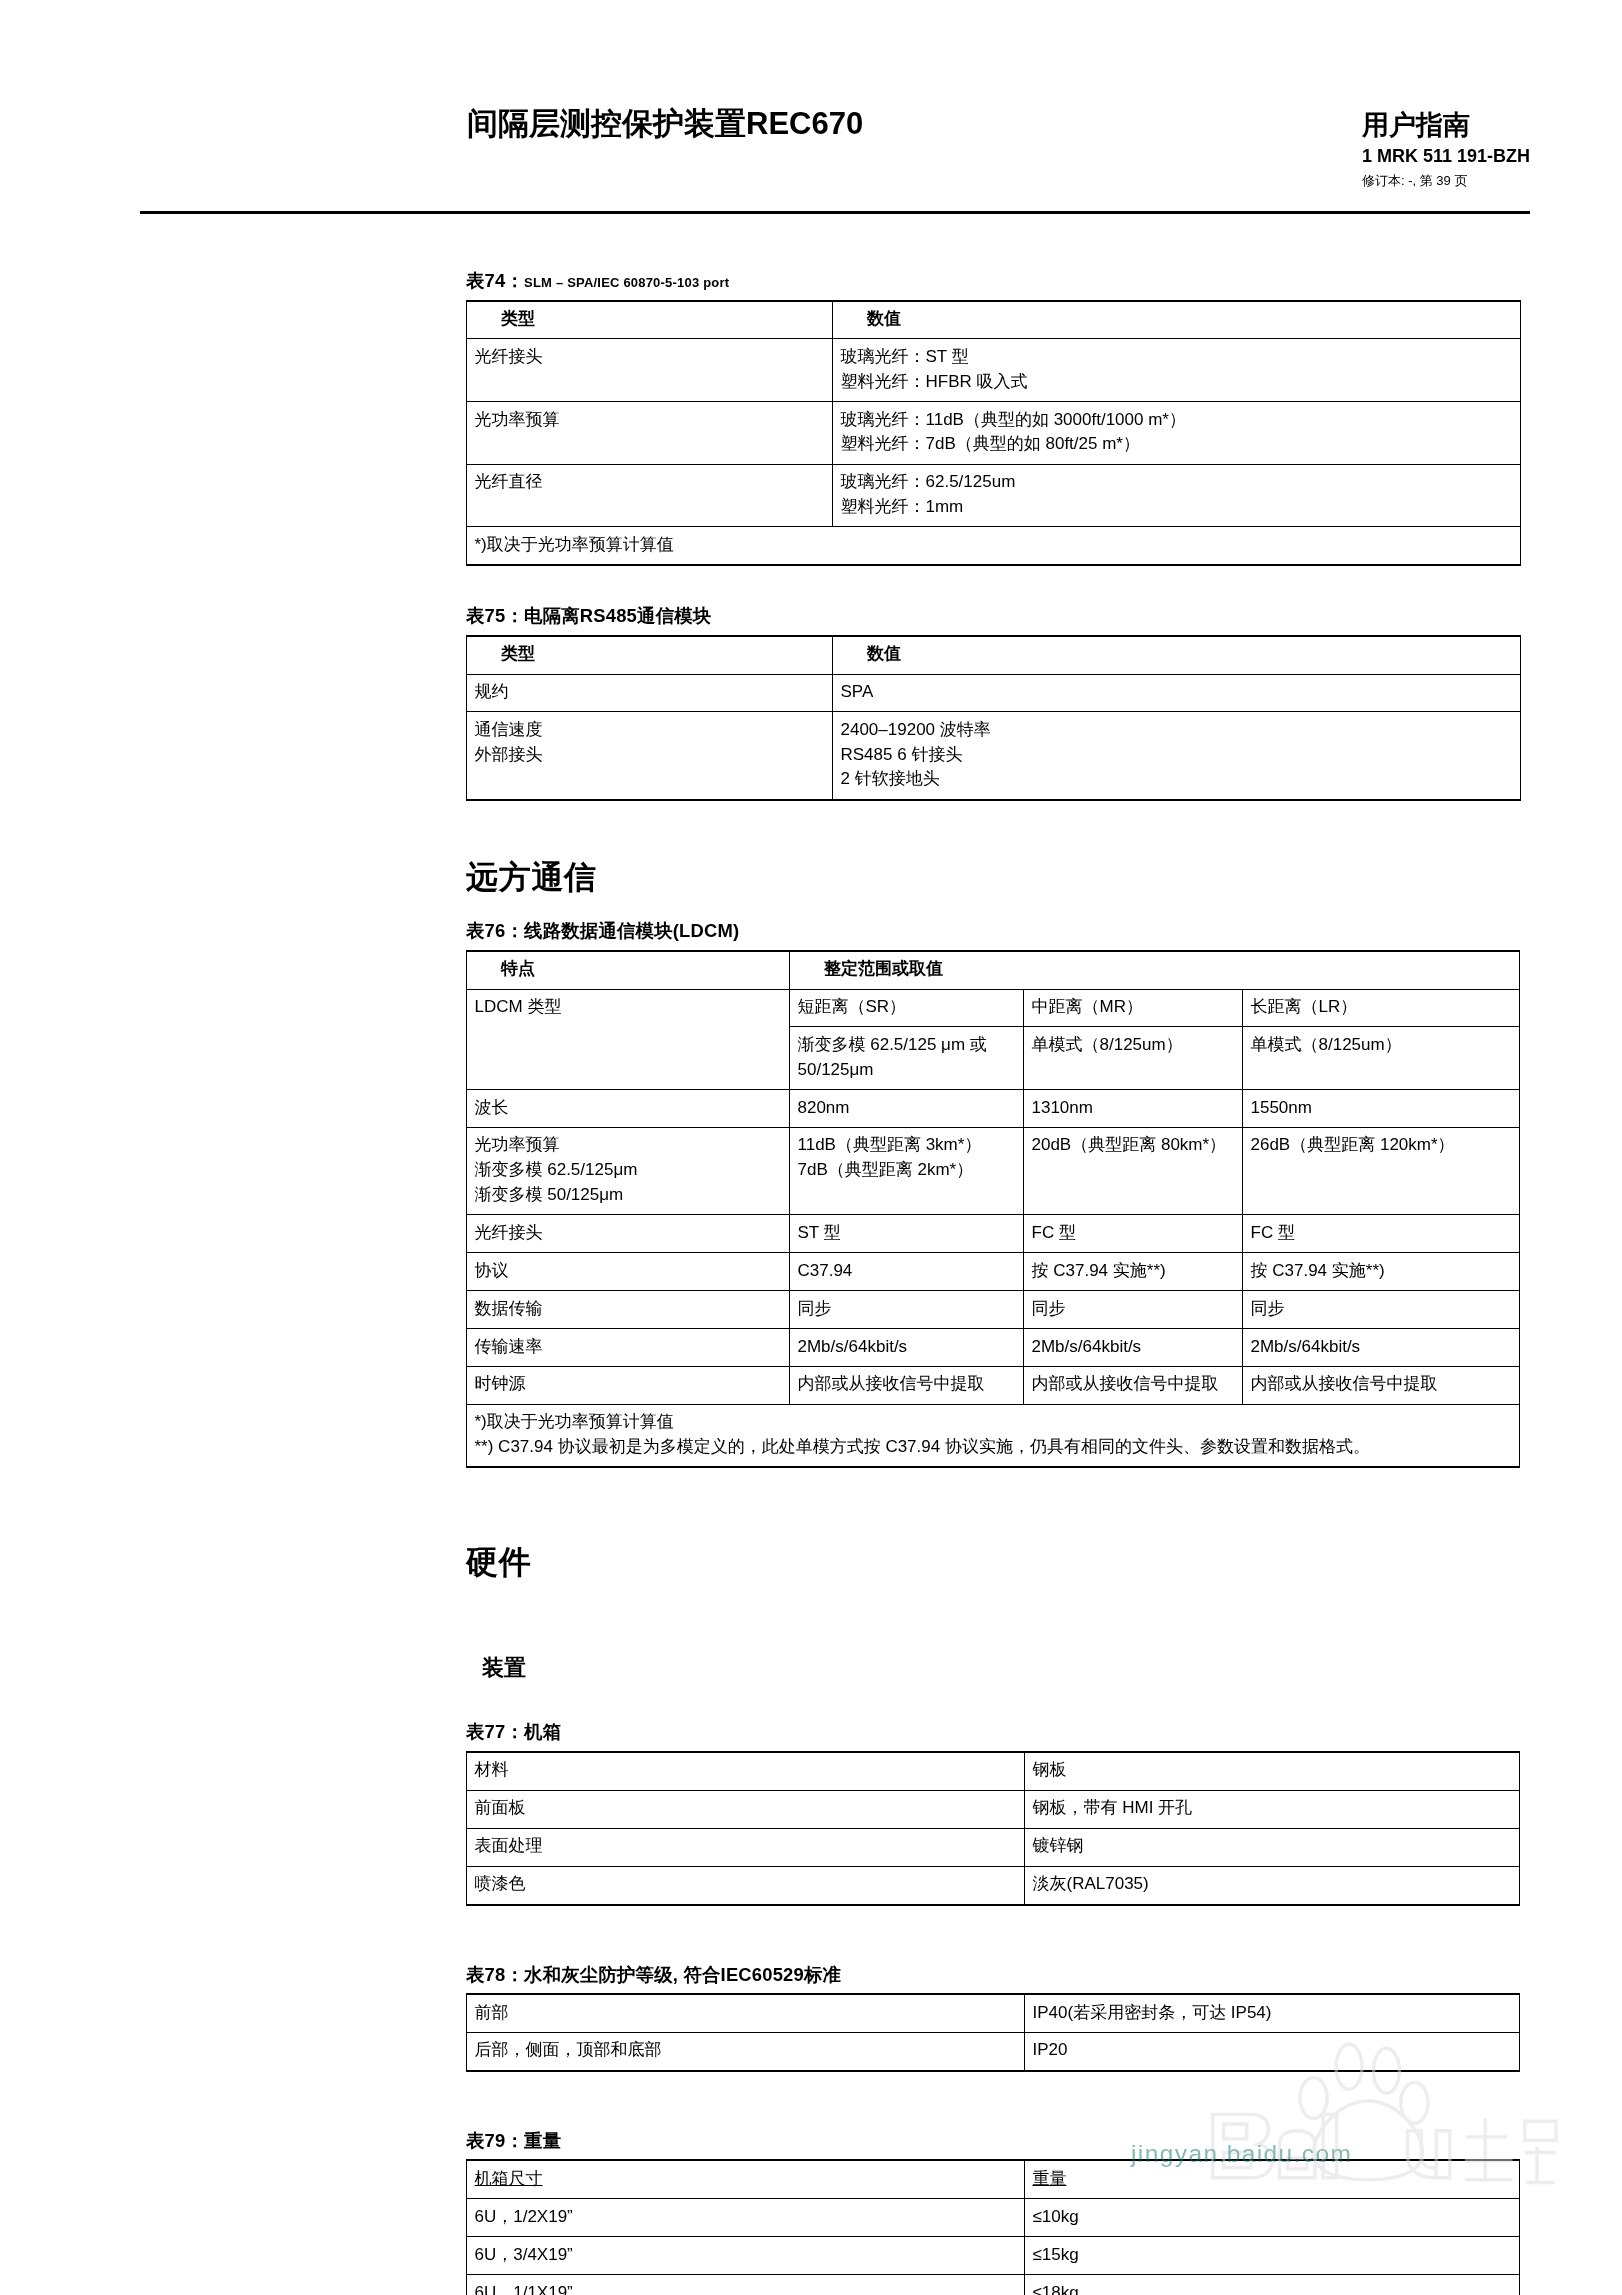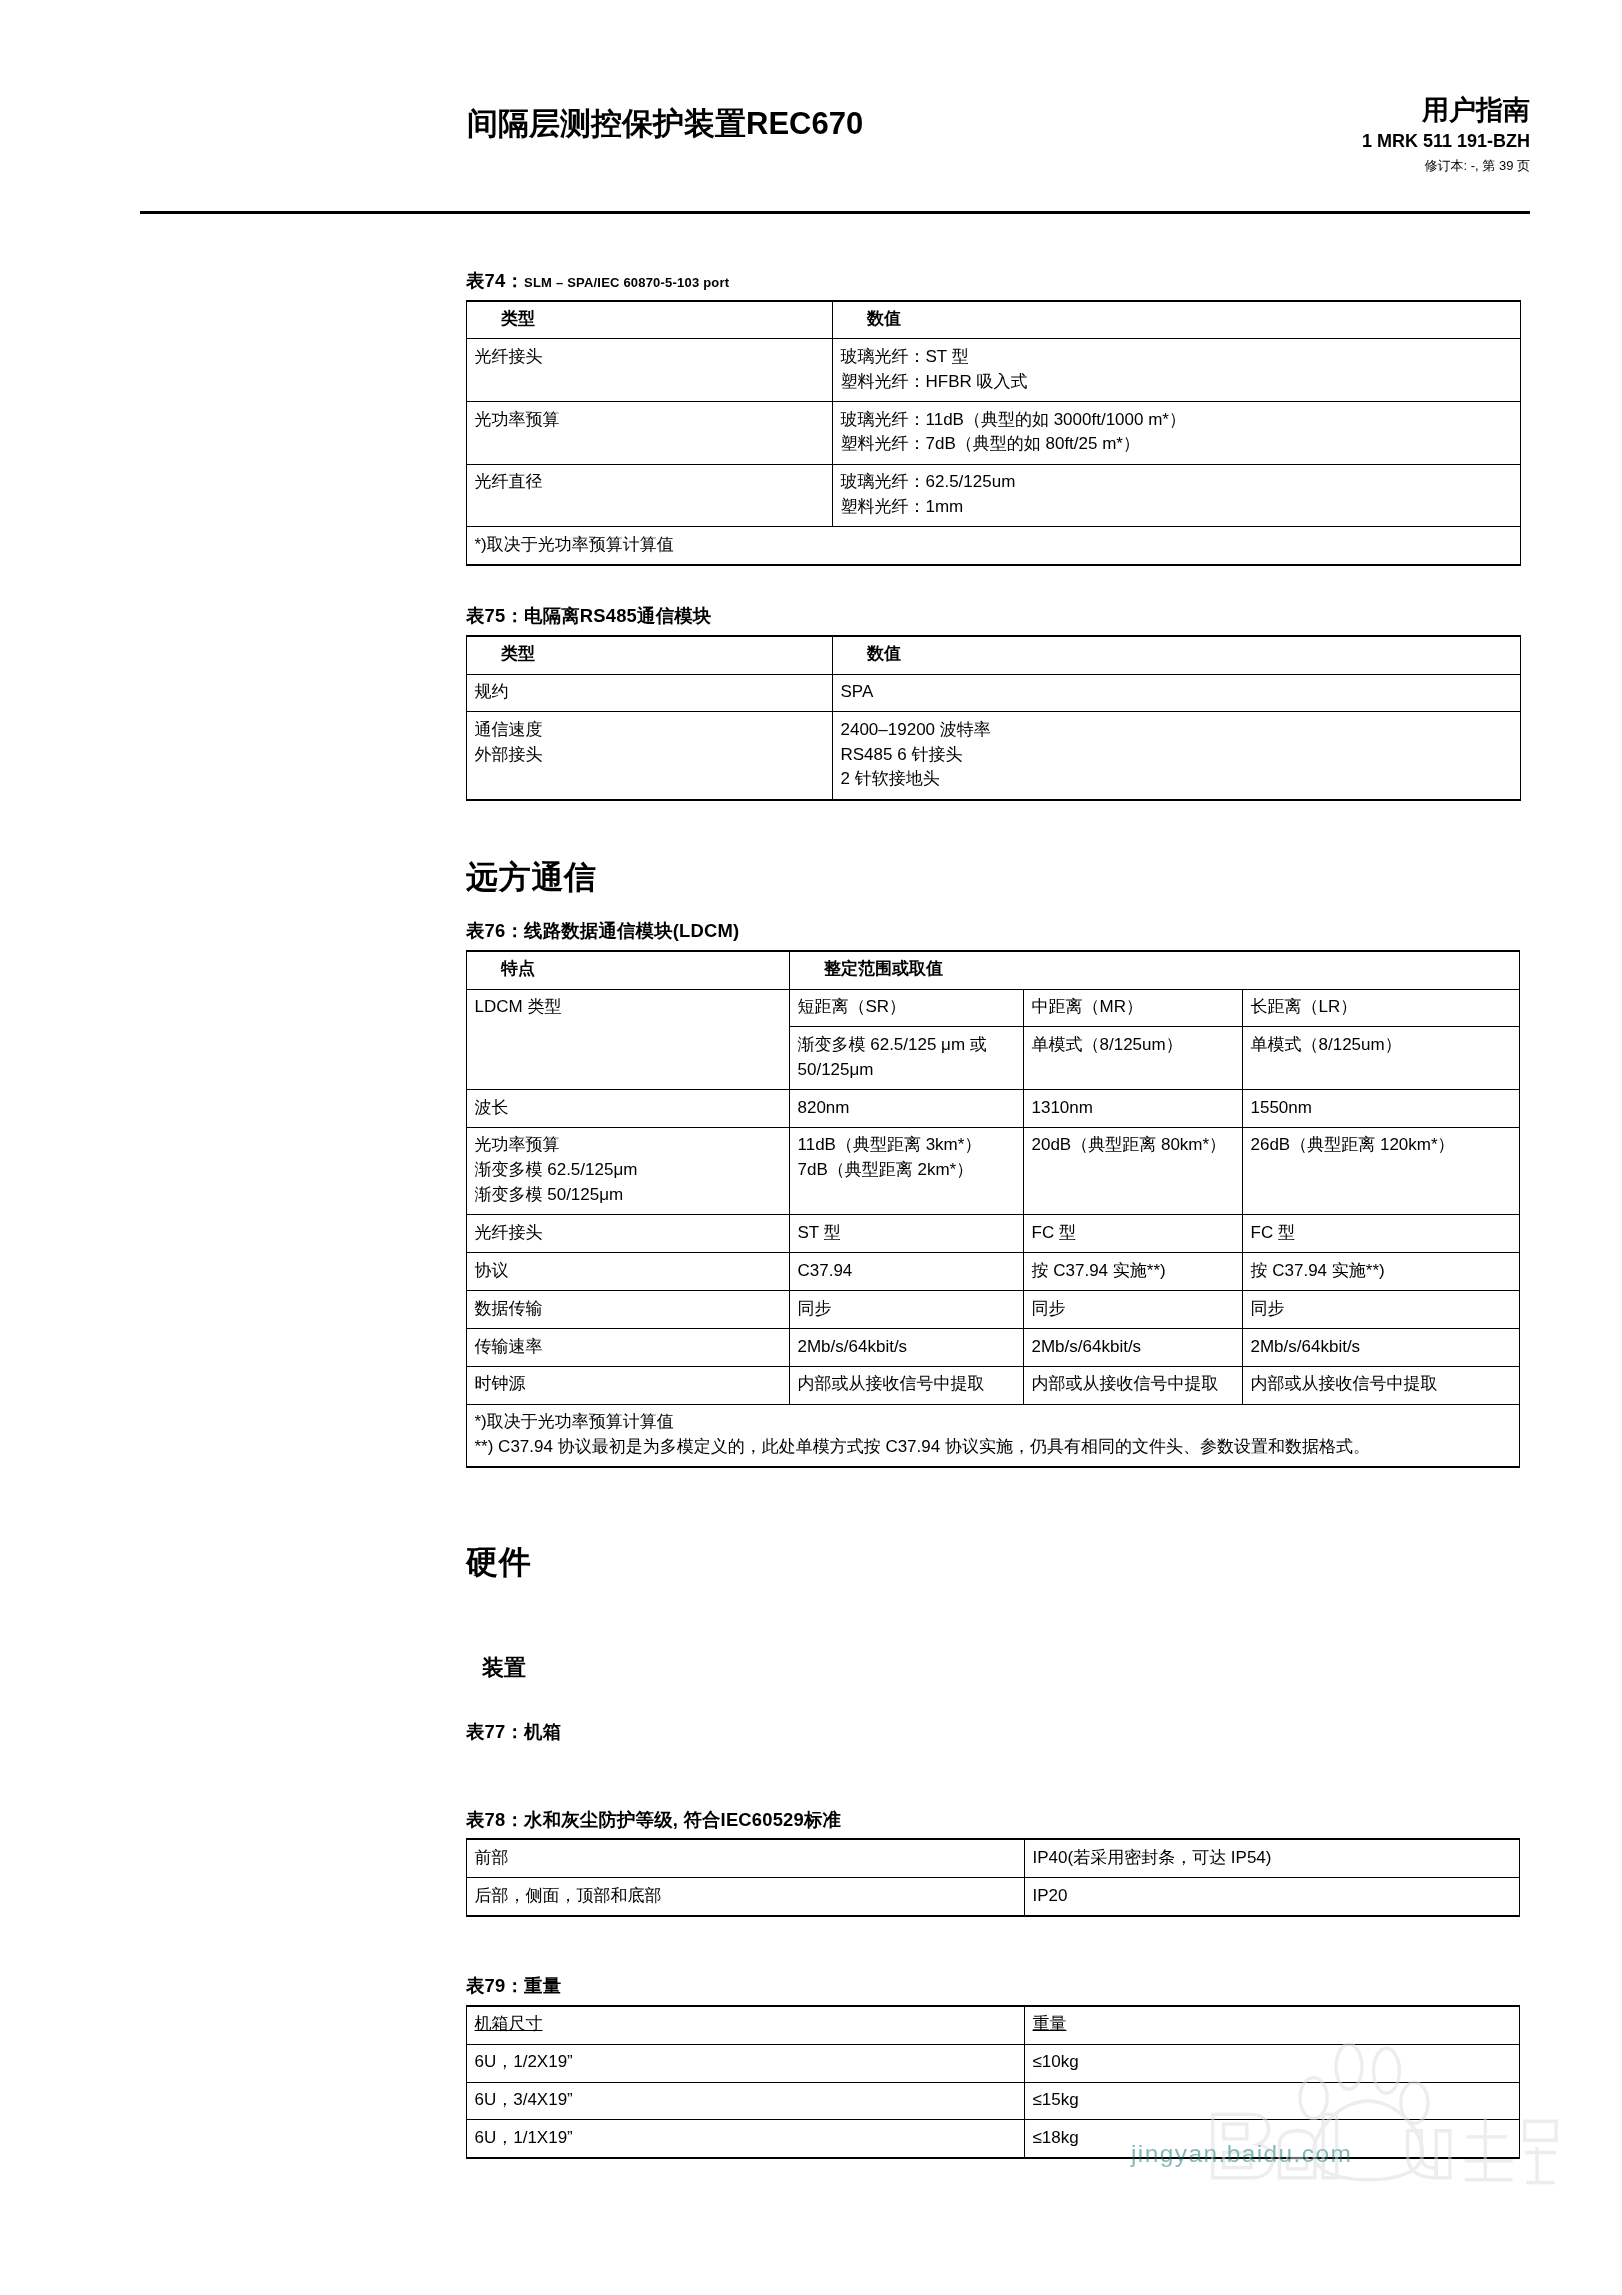--- a/index.html
+++ b/index.html
@@ -35,22 +35,21 @@
     left: 327px;
     top: 8.2px;
     font-size: 31px;
     font-weight: bold;
     letter-spacing: 0px;
     white-space: nowrap;
   }
   .hdr-right {
     position: absolute;
     right: 0px;
-    top: 0px;
-    text-align: right;
+    top: 15px;
   }
   .hdr-guide {
     font-size: 27px;
     font-weight: bold;
     line-height: 1.18;
   }
   .hdr-doc {
     font-size: 18px;
     font-weight: bold;
     line-height: 1.5;
@@ -334,20 +333,44 @@
 
     <div class="spacer-lg"></div>
 
     <h3 class="subsec">装置</h3>
 
     <div class="spacer-sm"></div>
 
     <div class="tbl-caption">
       <span>表77：</span><span>机箱</span>
     </div>
+    <table class="doc">
+      <colgroup>
+          <col style="width:558px">
+          <col style="width:495px">
+        </colgroup>
+      <tbody>
+        <tr>
+          <td class="thick-top">材料</td>
+          <td class="thick-top">钢板</td>
+        </tr>
+        <tr>
+          <td>前面板</td>
+          <td>钢板，带有 HMI 开孔</td>
+        </tr>
+        <tr>
+          <td>表面处理</td>
+          <td>镀锌钢</td>
+        </tr>
+        <tr>
+          <td class="thick-bottom">喷漆色</td>
+          <td class="thick-bottom">淡灰(RAL7035)</td>
+        </tr>
+      </tbody>
+    </table>
 
     <div class="spacer-lg"></div>
 
     <div class="tbl-caption">
       <span>表78：</span><span>水和灰尘防护等级, 符合IEC60529标准</span>
     </div>
     <table class="doc">
       <colgroup>
           <col style="width:558px">
           <col style="width:495px">

